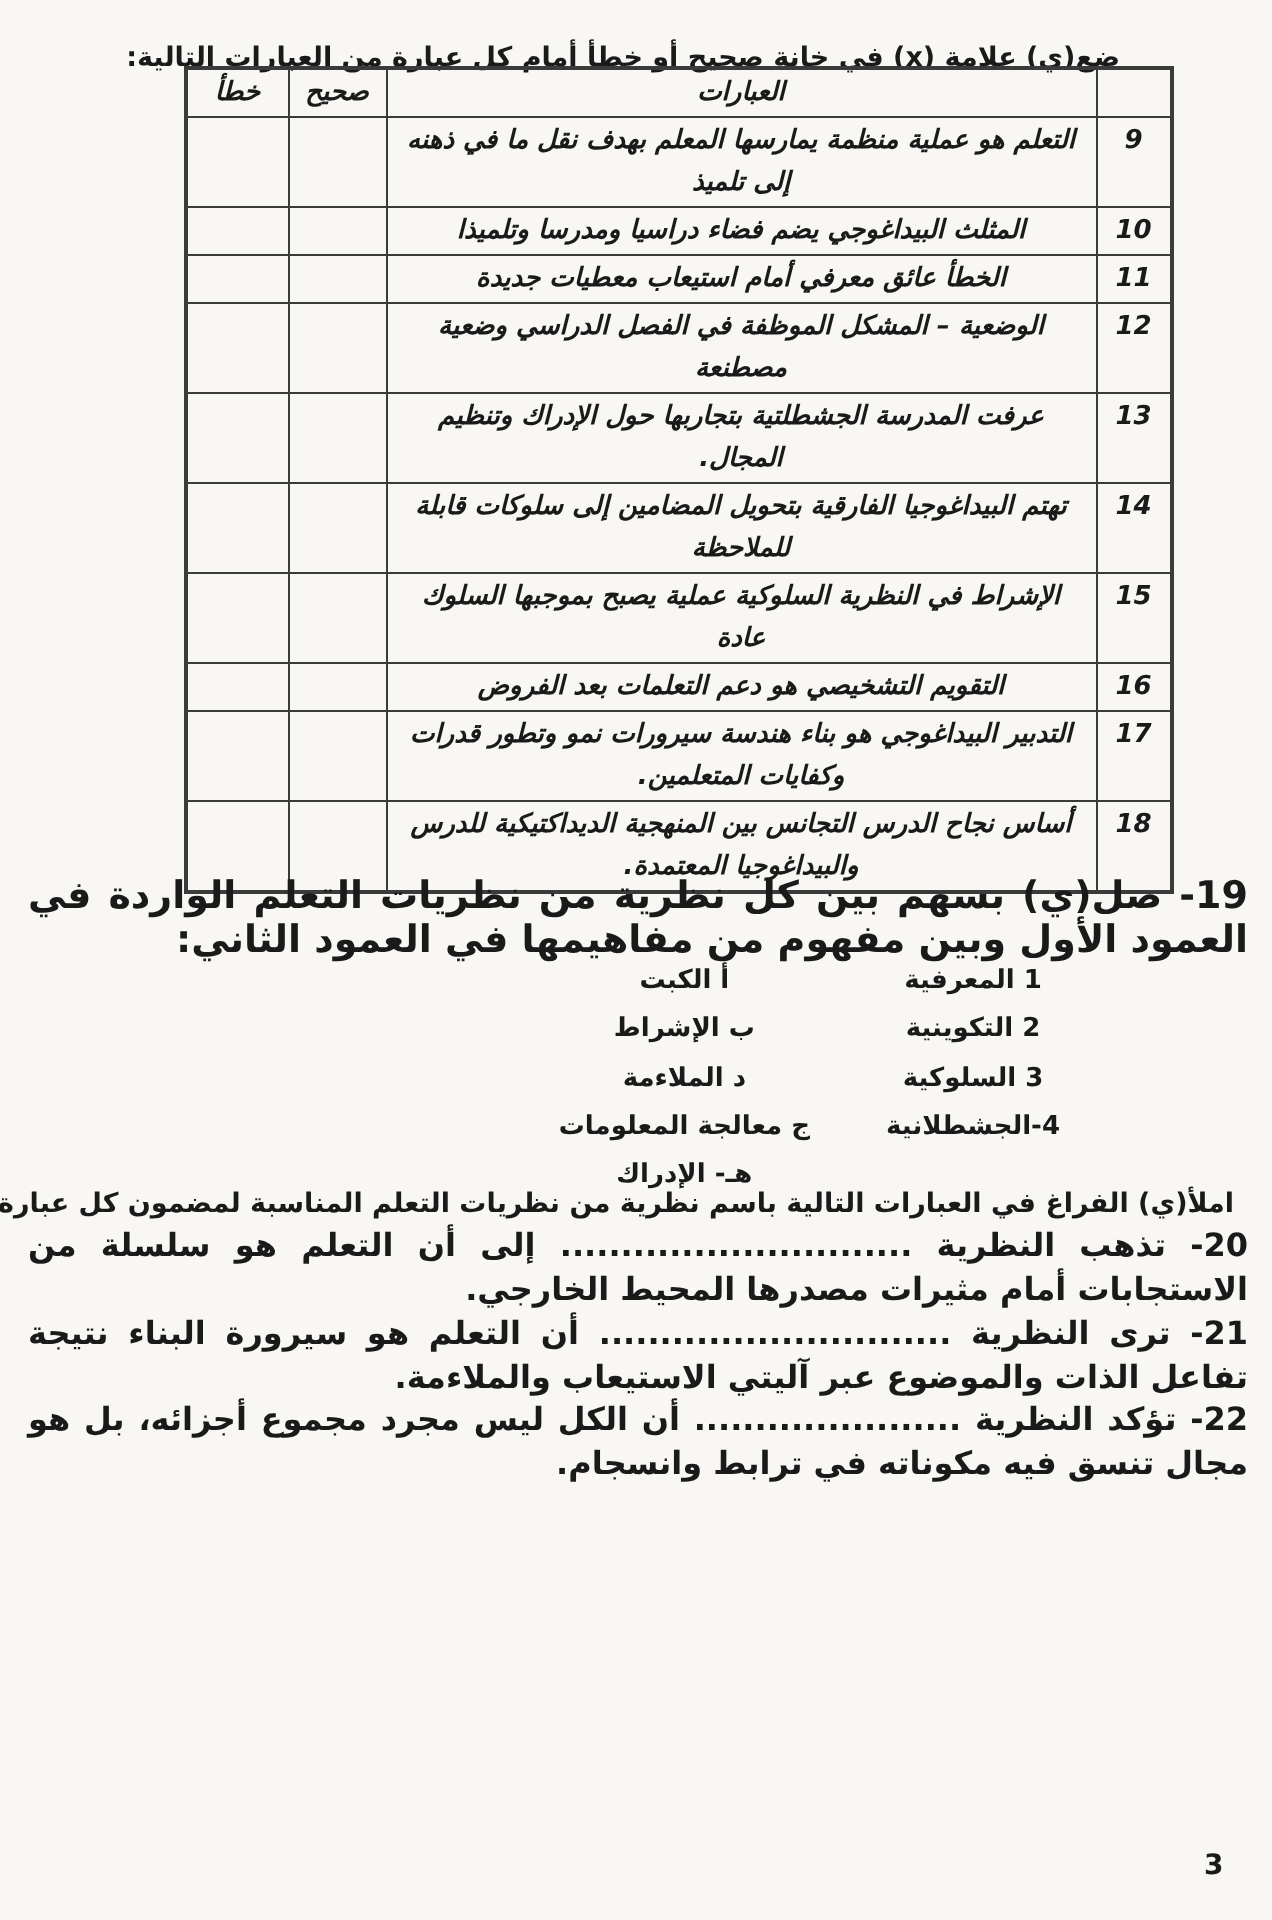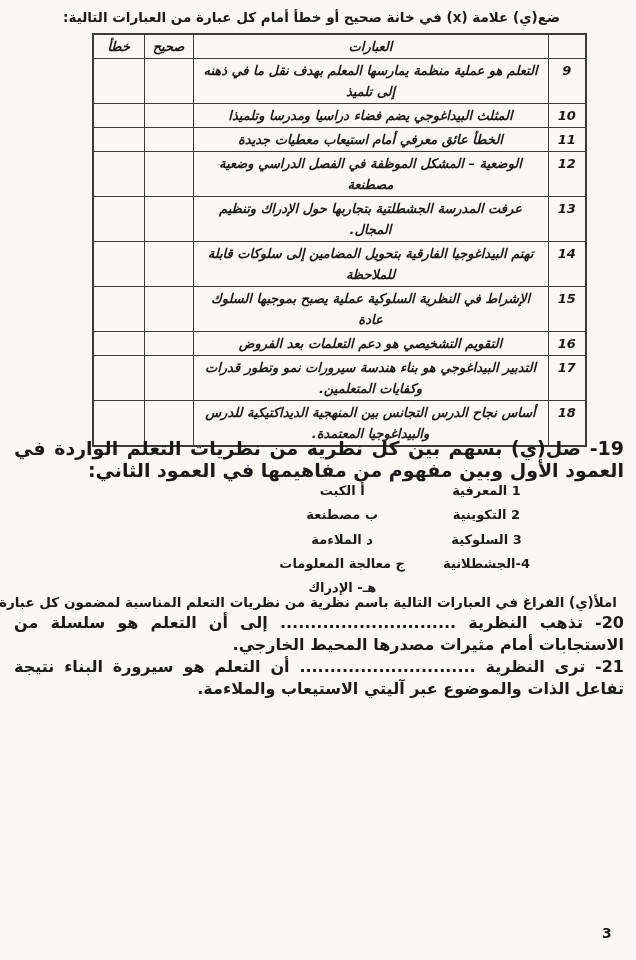--- a/index.html
+++ b/index.html
@@ -13,21 +13,21 @@
     height: 960px;
     margin: 0 auto;
     background: #f8f7f4;
     color: #1a1a1a;
     direction: rtl;
     overflow: hidden;
     font-weight: bold;
   }
   .top-instruction {
     position: absolute;
-    top: 7px;
+    top: 19px;
     right: 76px;
     font-size: 13.5px;
     line-height: 21px;
     white-space: nowrap;
     letter-spacing: 0;
   }
   table.tf-table {
     position: absolute;
     top: 33px;
     left: 92px;
@@ -182,26 +182,27 @@
 
   <div class="match-col match-col-theories">
     <div>1 المعرفية</div>
     <div>2 التكوينية</div>
     <div>3 السلوكية</div>
     <div>4-الجشطلانية</div>
   </div>
 
   <div class="match-col match-col-concepts">
     <div>أ الكبت</div>
-    <div>ب مصطنعة</div>
+    <div>ب الإشراط</div>
     <div>د الملاءمة</div>
     <div>ج معالجة المعلومات</div>
     <div>هـ- الإدراك</div>
   </div>
 
   <div class="fill-instruction">املأ(ي)  الفراغ في العبارات التالية باسم نظرية من نظريات التعلم المناسبة لمضمون كل عبارة:</div>
 
   <div class="fill-q fill-q20">20- تذهب النظرية ............................. إلى أن التعلم هو سلسلة من الاستجابات أمام مثيرات مصدرها المحيط الخارجي.</div>
   <div class="fill-q fill-q21">21- ترى النظرية ............................. أن التعلم هو سيرورة البناء نتيجة تفاعل الذات والموضوع عبر آليتي الاستيعاب والملاءمة.</div>
+  <div class="fill-q fill-q22">22- تؤكد النظرية ...................... أن الكل ليس مجرد مجموع أجزائه، بل هو مجال تنسق فيه مكوناته في ترابط وانسجام.</div>
 
   <div class="page-number">3</div>
 
 </div>
 
 </body></html>

